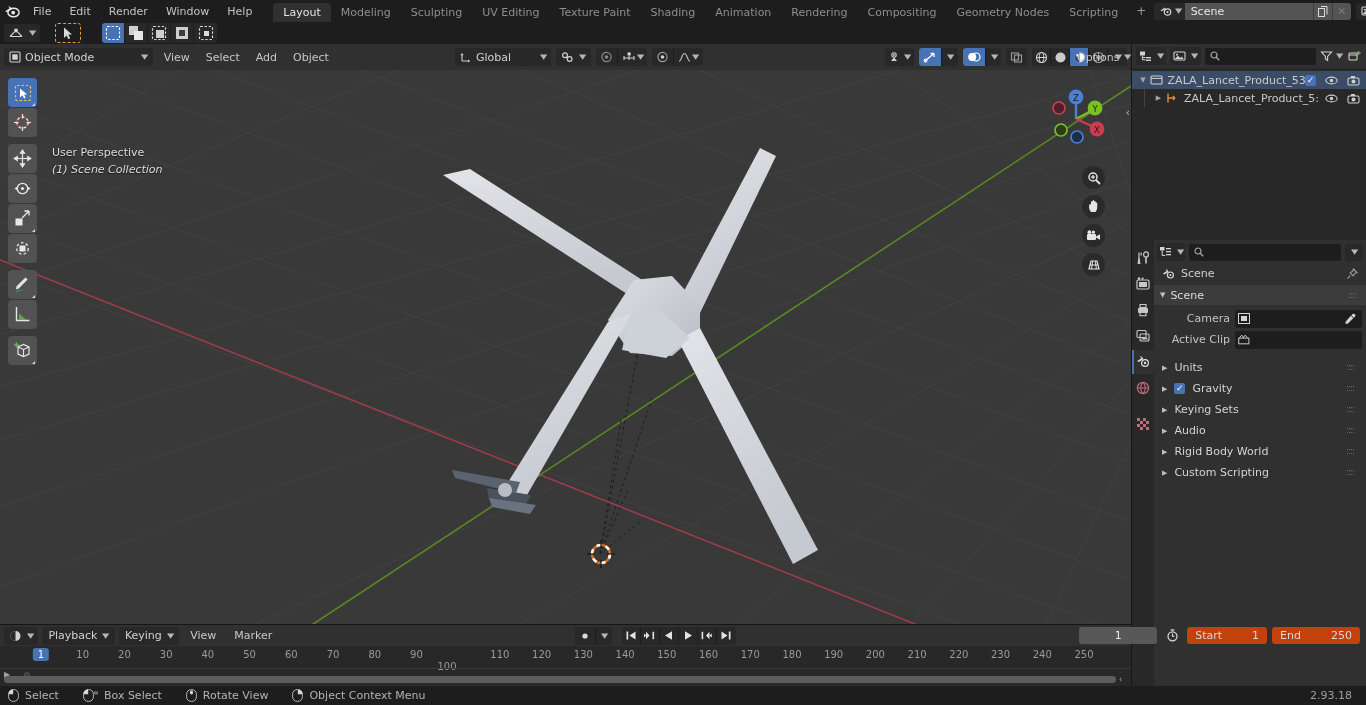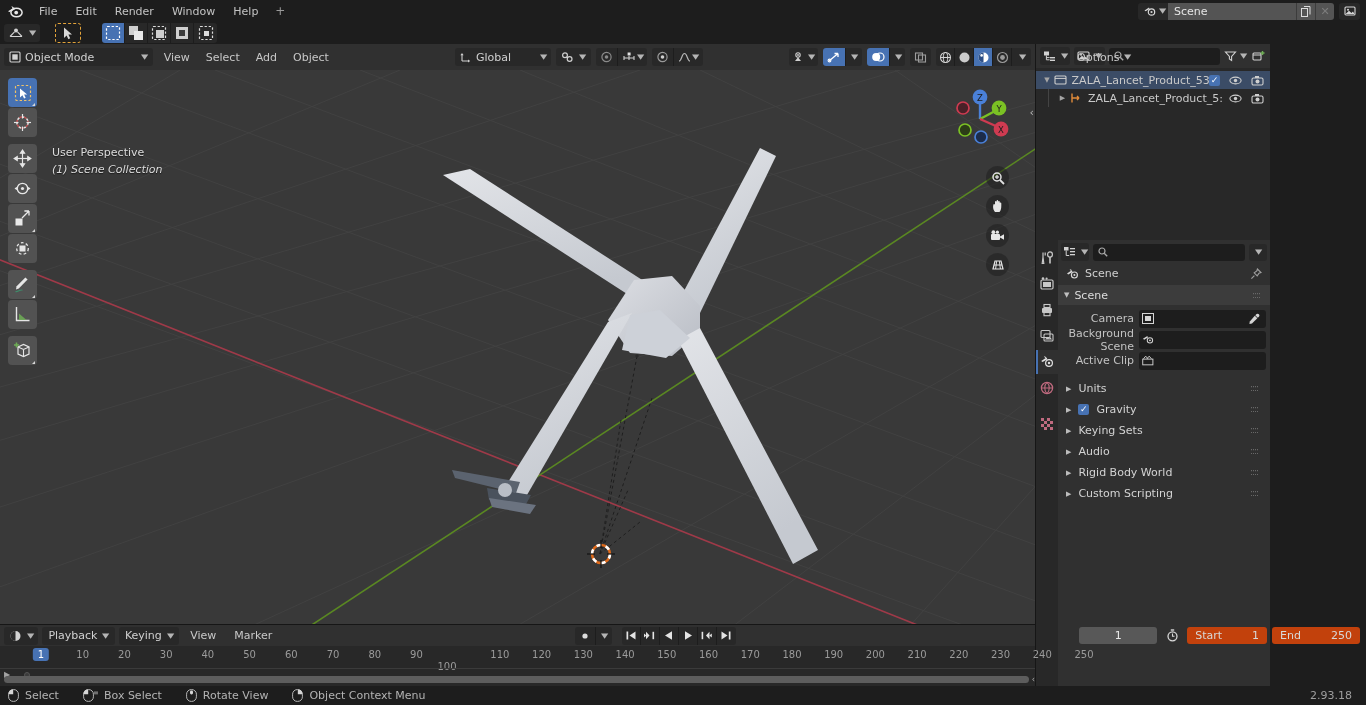--- a/index.html
+++ b/index.html
@@ -23,21 +23,21 @@
   .ws-plus{padding:3px 8px;color:#9a9a9a;font-size:12px;}
   .topbar-right{margin-left:auto;display:flex;align-items:center;gap:5px;padding-right:2px;}
   .id-block{display:flex;align-items:center;height:17px;border-radius:3px;overflow:hidden;}
   .id-icon{background:#282828;display:flex;align-items:center;padding:0 3px 0 5px;height:17px;gap:2px;}
   .id-name{background:#545454;height:17px;display:flex;align-items:center;padding:0 6px;min-width:128px;font-size:11px;color:#e6e6e6;}
   .id-btn{background:#545454;height:17px;width:19px;display:flex;align-items:center;justify-content:center;border-left:1px solid #3c3c3c;}
   .id-btn.dim{color:#7d7d7d;}
 
   
   .main{flex:1;display:flex;min-height:0;}
-  .leftcol{width:1035px;display:flex;flex-direction:column;min-width:0;}
+  .leftcol{width:1131px;display:flex;flex-direction:column;min-width:0;}
   .rightcol{width:235px;display:flex;flex-direction:column;background:#303030;border-left:1px solid #161616;}
 
   
   .vp-header{height:26px;background:#303030;display:flex;align-items:center;padding:0 4px;gap:4px;flex:0 0 26px;position:relative;}
   .hdr-btn{display:flex;align-items:center;height:18px;border-radius:3px;background:#282828;padding:0 5px;gap:4px;color:#d0d0d0;font-size:11px;}
   .hdr-txt{padding:2px 7px;color:#c8c8c8;font-size:11px;border-radius:3px;}
   .chev{font-size:7px;color:#b5b5b5;transform:scaleX(1.35);display:inline-block;margin-left:2px;}
   .grp{display:flex;align-items:center;height:18px;border-radius:3px;overflow:hidden;background:#282828;}
   .grp>div{display:flex;align-items:center;justify-content:center;height:18px;padding:0 4px;}
   .grp .sep{border-left:1px solid #1d1d1d;}
@@ -126,20 +126,33 @@
         <path d="M1 7.2 L7.2 3.6 L7.8 5.4 L2.6 8.0 Z" fill="#e8e8e8"></path>
         <path d="M4.4 2.0 L7.0 3.4 L5.6 4.4 Z" fill="#e8e8e8"></path>
       </svg>
     </div>
     <div id="topmenus" style="display:flex;align-items:center;">
         <div class="menu-item">File</div>
         <div class="menu-item">Edit</div>
         <div class="menu-item">Render</div>
         <div class="menu-item">Window</div>
         <div class="menu-item">Help</div>
+      </div>
+    <div class="ws-tabs" id="wstabs">
+        <div class="ws-tab active">Layout</div>
+        <div class="ws-tab">Modeling</div>
+        <div class="ws-tab">Sculpting</div>
+        <div class="ws-tab">UV Editing</div>
+        <div class="ws-tab">Texture Paint</div>
+        <div class="ws-tab">Shading</div>
+        <div class="ws-tab">Animation</div>
+        <div class="ws-tab">Rendering</div>
+        <div class="ws-tab">Compositing</div>
+        <div class="ws-tab">Geometry Nodes</div>
+        <div class="ws-tab">Scripting</div>
       </div>
     <div class="ws-plus">+</div>
 
     <div class="topbar-right">
       <div class="id-block">
         <div class="id-icon">
           <svg width="13" height="12" viewBox="0 0 13 12">
               <circle cx="8.5" cy="7" r="3.2" fill="none" stroke="#d8d8d8" stroke-width="1.2"></circle>
               <circle cx="8.5" cy="7" r="1.1" fill="#d8d8d8"></circle>
               <path d="M1.5 5.5 L6 2.5 L6.6 4 L2.6 6.2 Z" fill="#d8d8d8"></path>
@@ -934,33 +947,20 @@
                   <span></span>
                   <span style="margin-left:auto;padding-right:3px;">
                     <svg width="12" height="12" viewBox="0 0 12 12">
                       <path d="M8.6 1 a1.8 1.8 0 0 1 2.5 2.5 L9.8 4.8 L7.3 2.3 Z" fill="#d4d4d4"></path>
                       <path d="M6.8 2.8 L9.3 5.3 L4 10.6 L1.4 11 L1.8 8.4 Z" fill="#d4d4d4"></path>
                     </svg>
                   </span>
                 </span>
               </div>
               <div class="prow">
-                <span class="plabel">Background Scene</span>
-                <span class="pfield">
-                  <span class="sw" style="background: transparent;">
-                    <svg width="13" height="11" viewBox="0 0 13 11">
-                      <circle cx="8.6" cy="6.4" r="2.9" fill="none" stroke="#d4d4d4" stroke-width="1.1"></circle>
-                      <circle cx="8.6" cy="6.4" r="1" fill="#d4d4d4"></circle>
-                      <path d="M1 4.8 L5.8 1.8 L6.5 3.4 L2.3 5.8 Z" fill="#d4d4d4"></path>
-                    </svg>
-                  </span>
-                  <span></span>
-                </span>
-              </div>
-              <div class="prow">
                 <span class="plabel">Active Clip</span>
                 <span class="pfield">
                   <span class="sw" style="background: transparent;">
                     <svg width="13" height="11" viewBox="0 0 13 11">
                       <rect x="0.8" y="4" width="11" height="6.2" fill="none" stroke="#d4d4d4" stroke-width="1"></rect>
                       <path d="M1.6 3.6 L4 0.8 L6.4 3.6 M5.4 3.6 L7.8 0.8 L10.2 3.6" stroke="#d4d4d4" stroke-width="1" fill="none"></path>
                     </svg>
                   </span>
                   <span></span>
                 </span>

